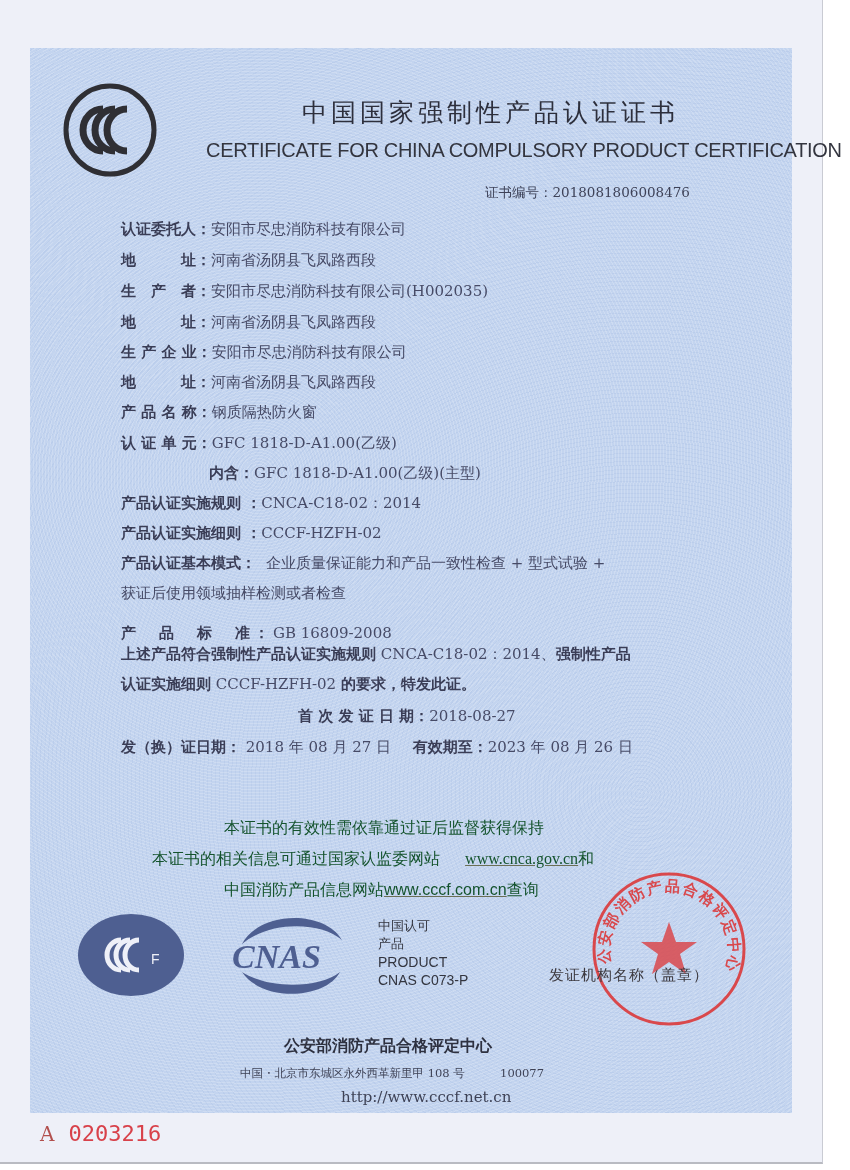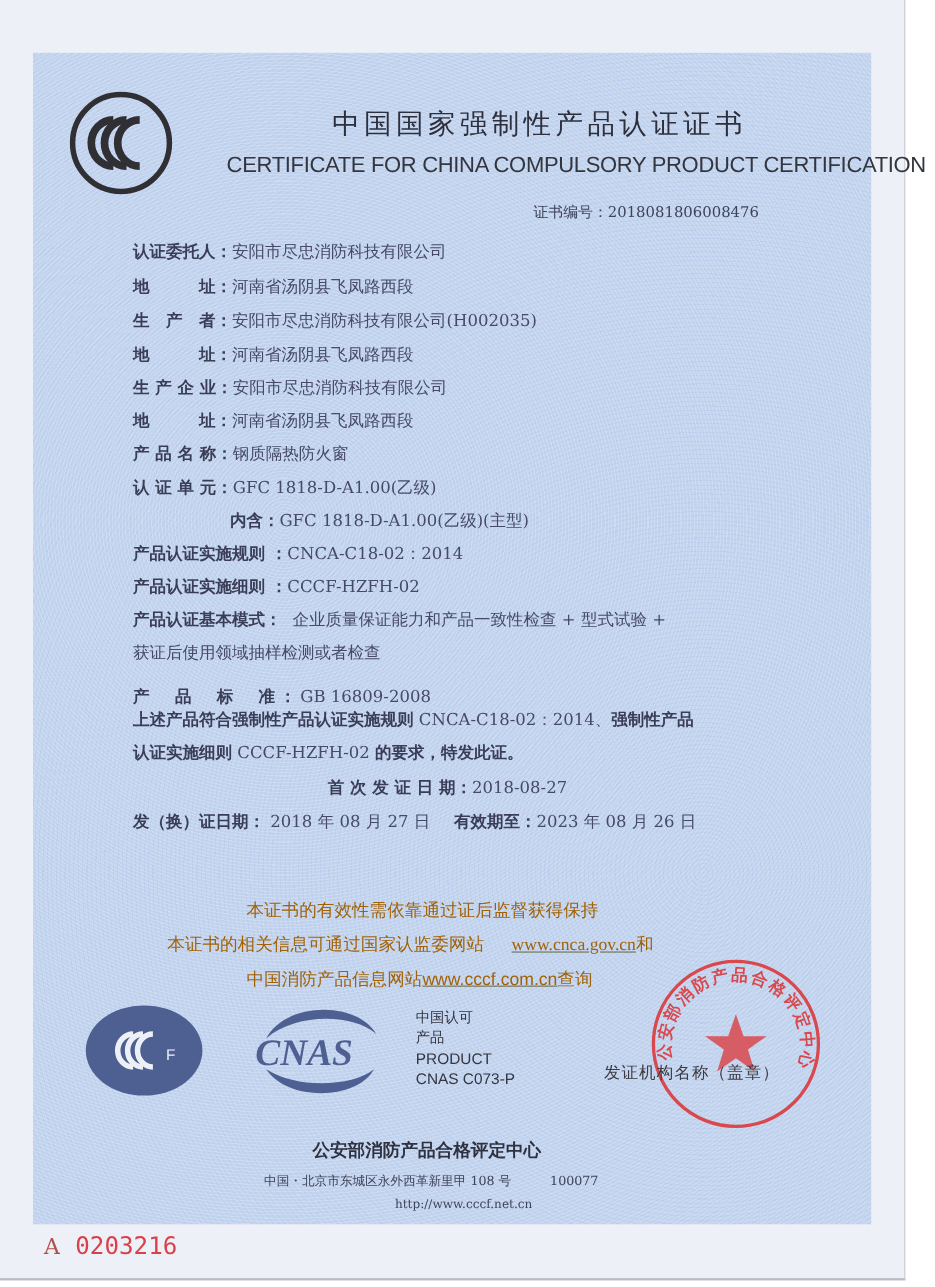--- a/index.html
+++ b/index.html
@@ -32,37 +32,37 @@
   }
   .title-en {
     left: 206px; top: 139px; font-family: "Liberation Sans", sans-serif;
     font-size: 20px; color: #33353f; letter-spacing: -0.3px;
   }
   .cert-no { left: 485px; top: 184px; font-size: 13.5px; color: #3e4258; }
   .field { font-size: 15px; color: #3a3d56; }
   .label { font-family: "DejaVu Sans", sans-serif; font-weight: bold; color: #3a3d56; text-align: center; }
   .val { font-family: "DejaVu Serif", serif; color: #464a66; }
   .notice {
-    font-family: "DejaVu Sans", sans-serif; font-size: 16px; color: #a16207;
+    font-family: "DejaVu Sans", sans-serif; font-size: 16px; color: #14532d;
   }
   .notice u { text-decoration: underline; text-decoration-color: #6b6f55; }
   .logo-ccc {
     position: absolute; left: 78px; top: 914px; width: 106px; height: 82px;
     border-radius: 50%; background: #4e5f91;
   }
   .cnas-wrap { position: absolute; left: 230px; top: 910px; width: 122px; height: 90px; }
   .cnas-side { font-size: 13px; color: #33353f; line-height: 18px; }
   .cnas-side .en { font-family: "Liberation Sans", sans-serif; font-size: 14px; }
   .stamp {
     position: absolute; left: 590px; top: 870px; width: 158px; height: 158px;
   }
   .issuer-note { left: 549px; top: 966px; font-size: 15px; color: #3d3a40; letter-spacing: 1px; }
   .org-name { left: 284px; top: 1036px; font-family: "DejaVu Sans", sans-serif; font-weight: bold; font-size: 16px; color: #2e3140; }
   .org-addr { left: 240px; top: 1066px; font-size: 11.5px; color: #3e4256; }
-  .org-url { left: 359px; top: 1088px; font-size: 11px; color: #3e4256; }
+  .org-url { left: 341px; top: 1088px; font-size: 15px; color: #3e4256; }
   .serial { left: 40px; top: 1121px; font-family: "DejaVu Sans Mono", monospace; font-size: 22px; color: #d8414a; }
   .serial .pre { font-family: "DejaVu Serif", serif; color: #b2504e; font-size: 20px; margin-right: 14px; }
 </style>
 </head>
 <body>
 
 <div class="paper"></div>
 <div class="panel"></div>
 
 <svg class="ccc-logo" viewBox="0 0 94 94">

